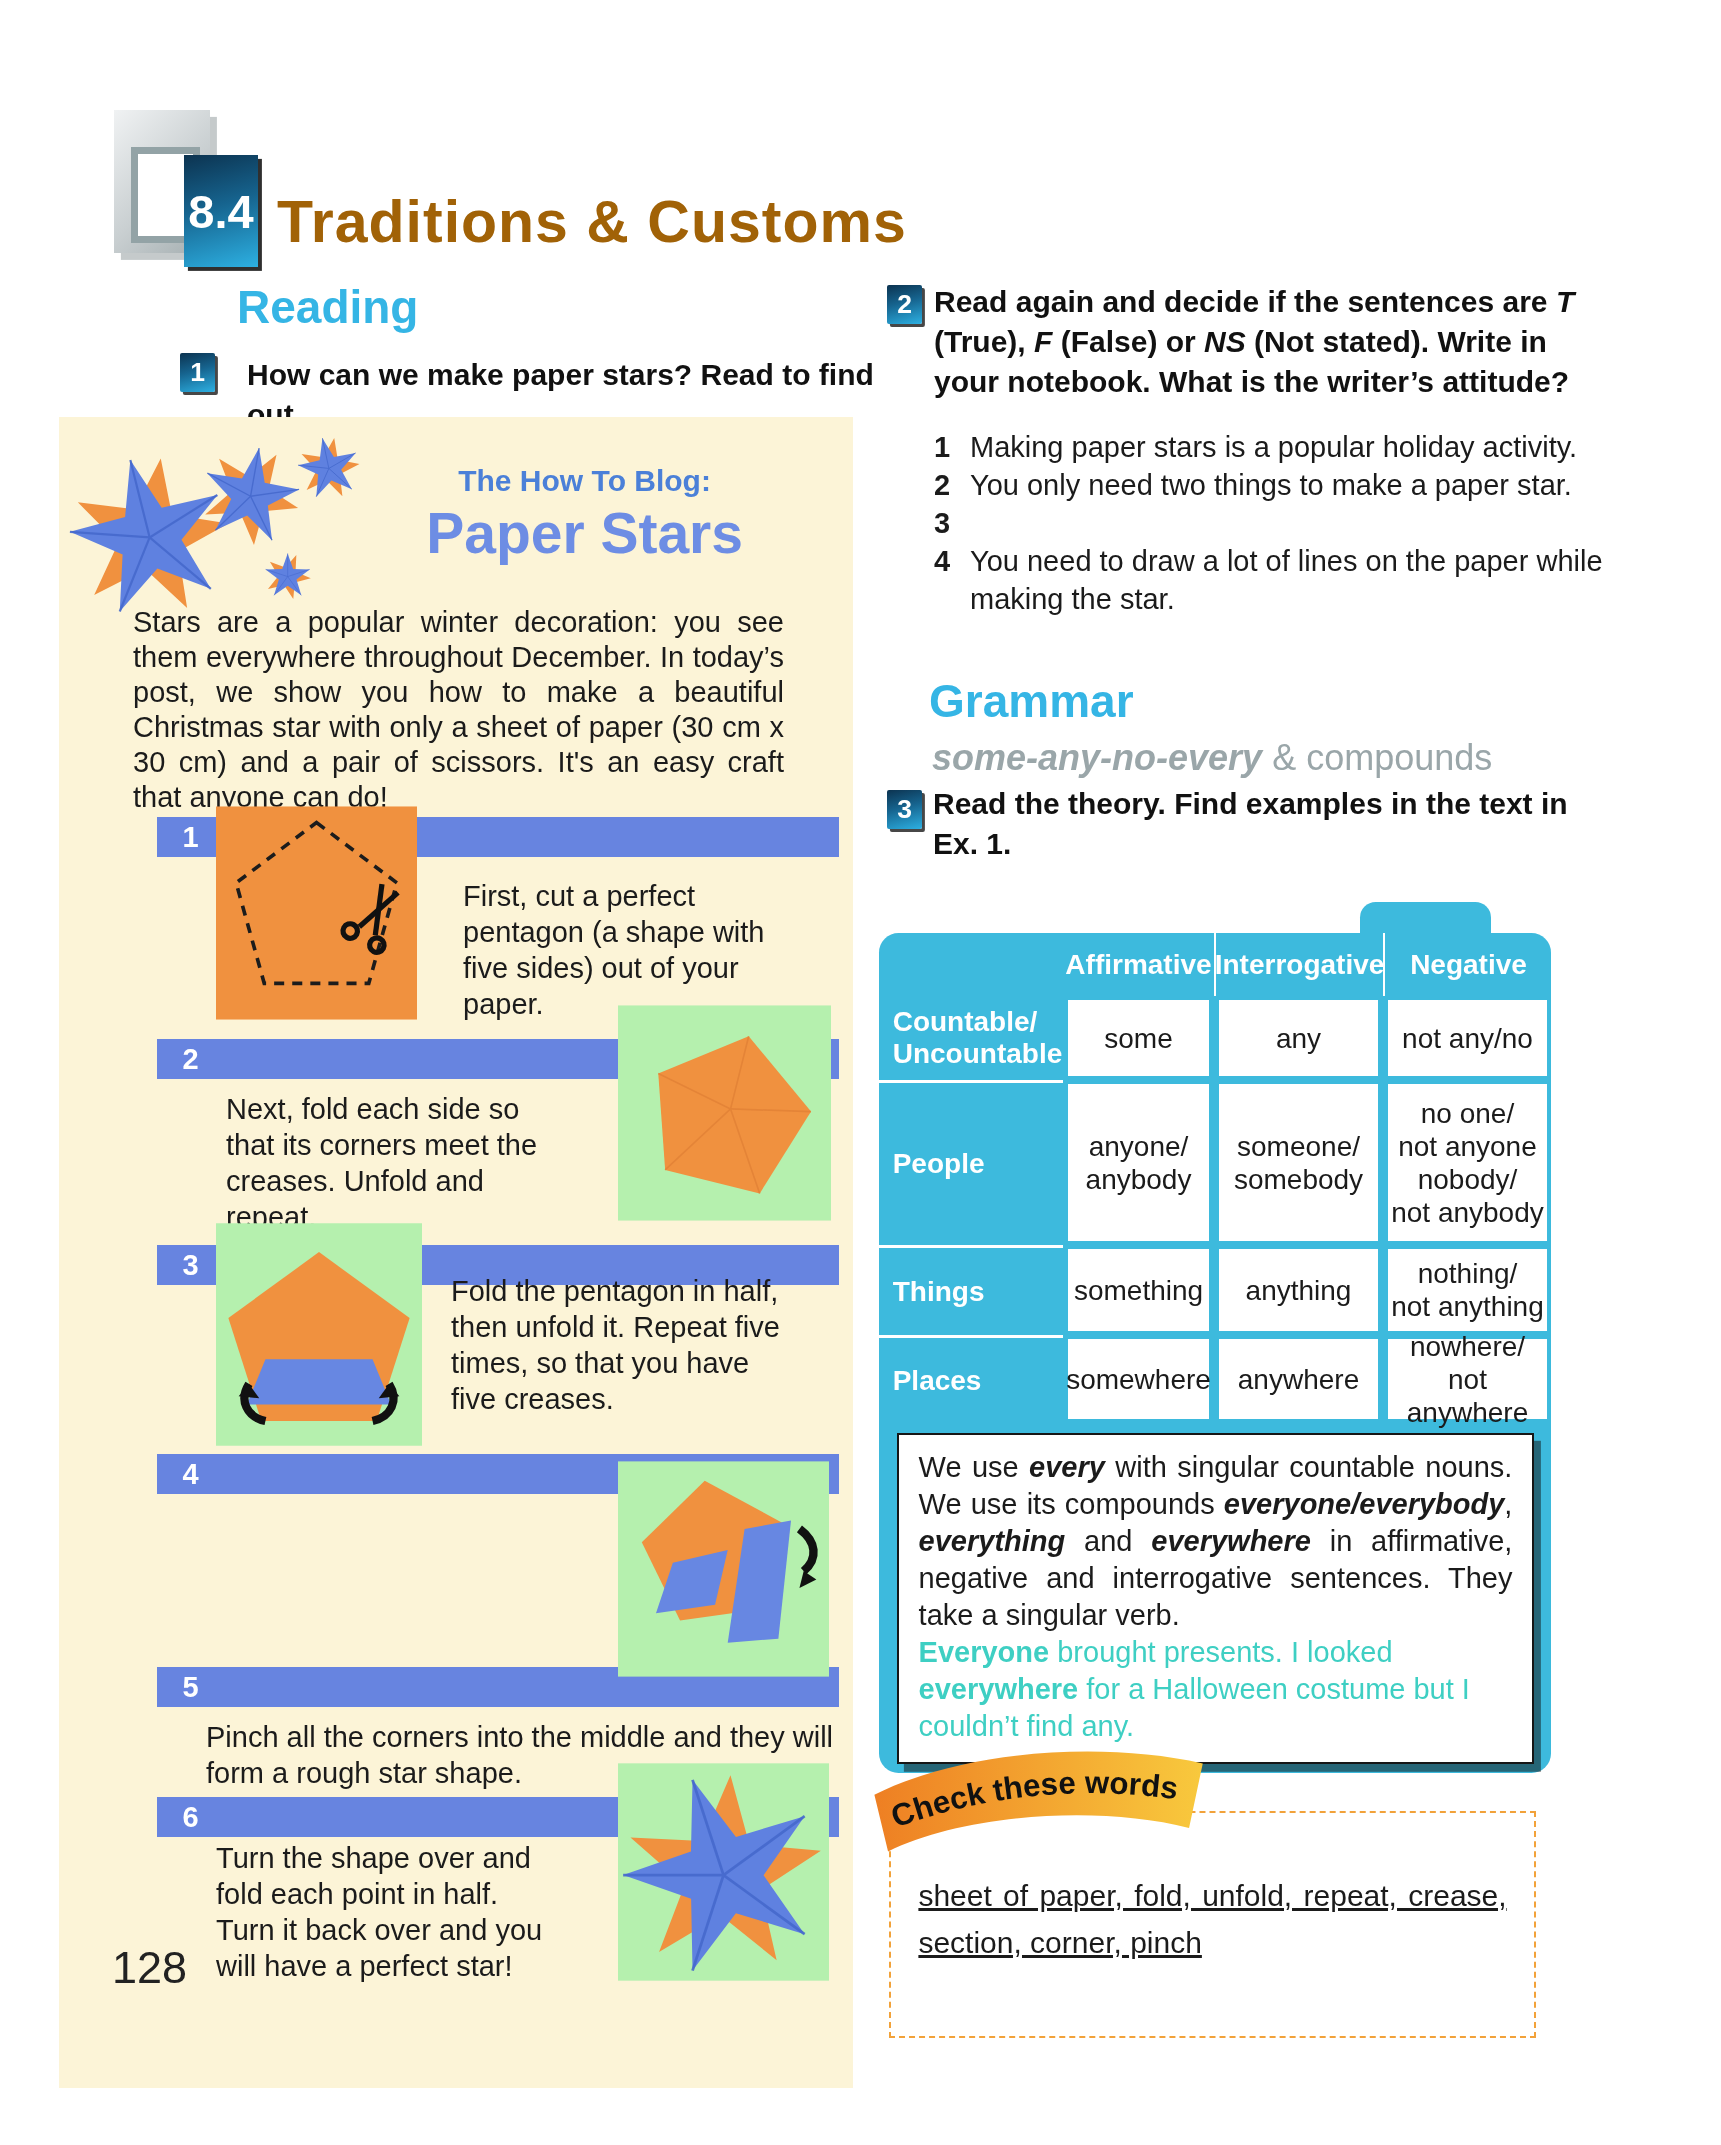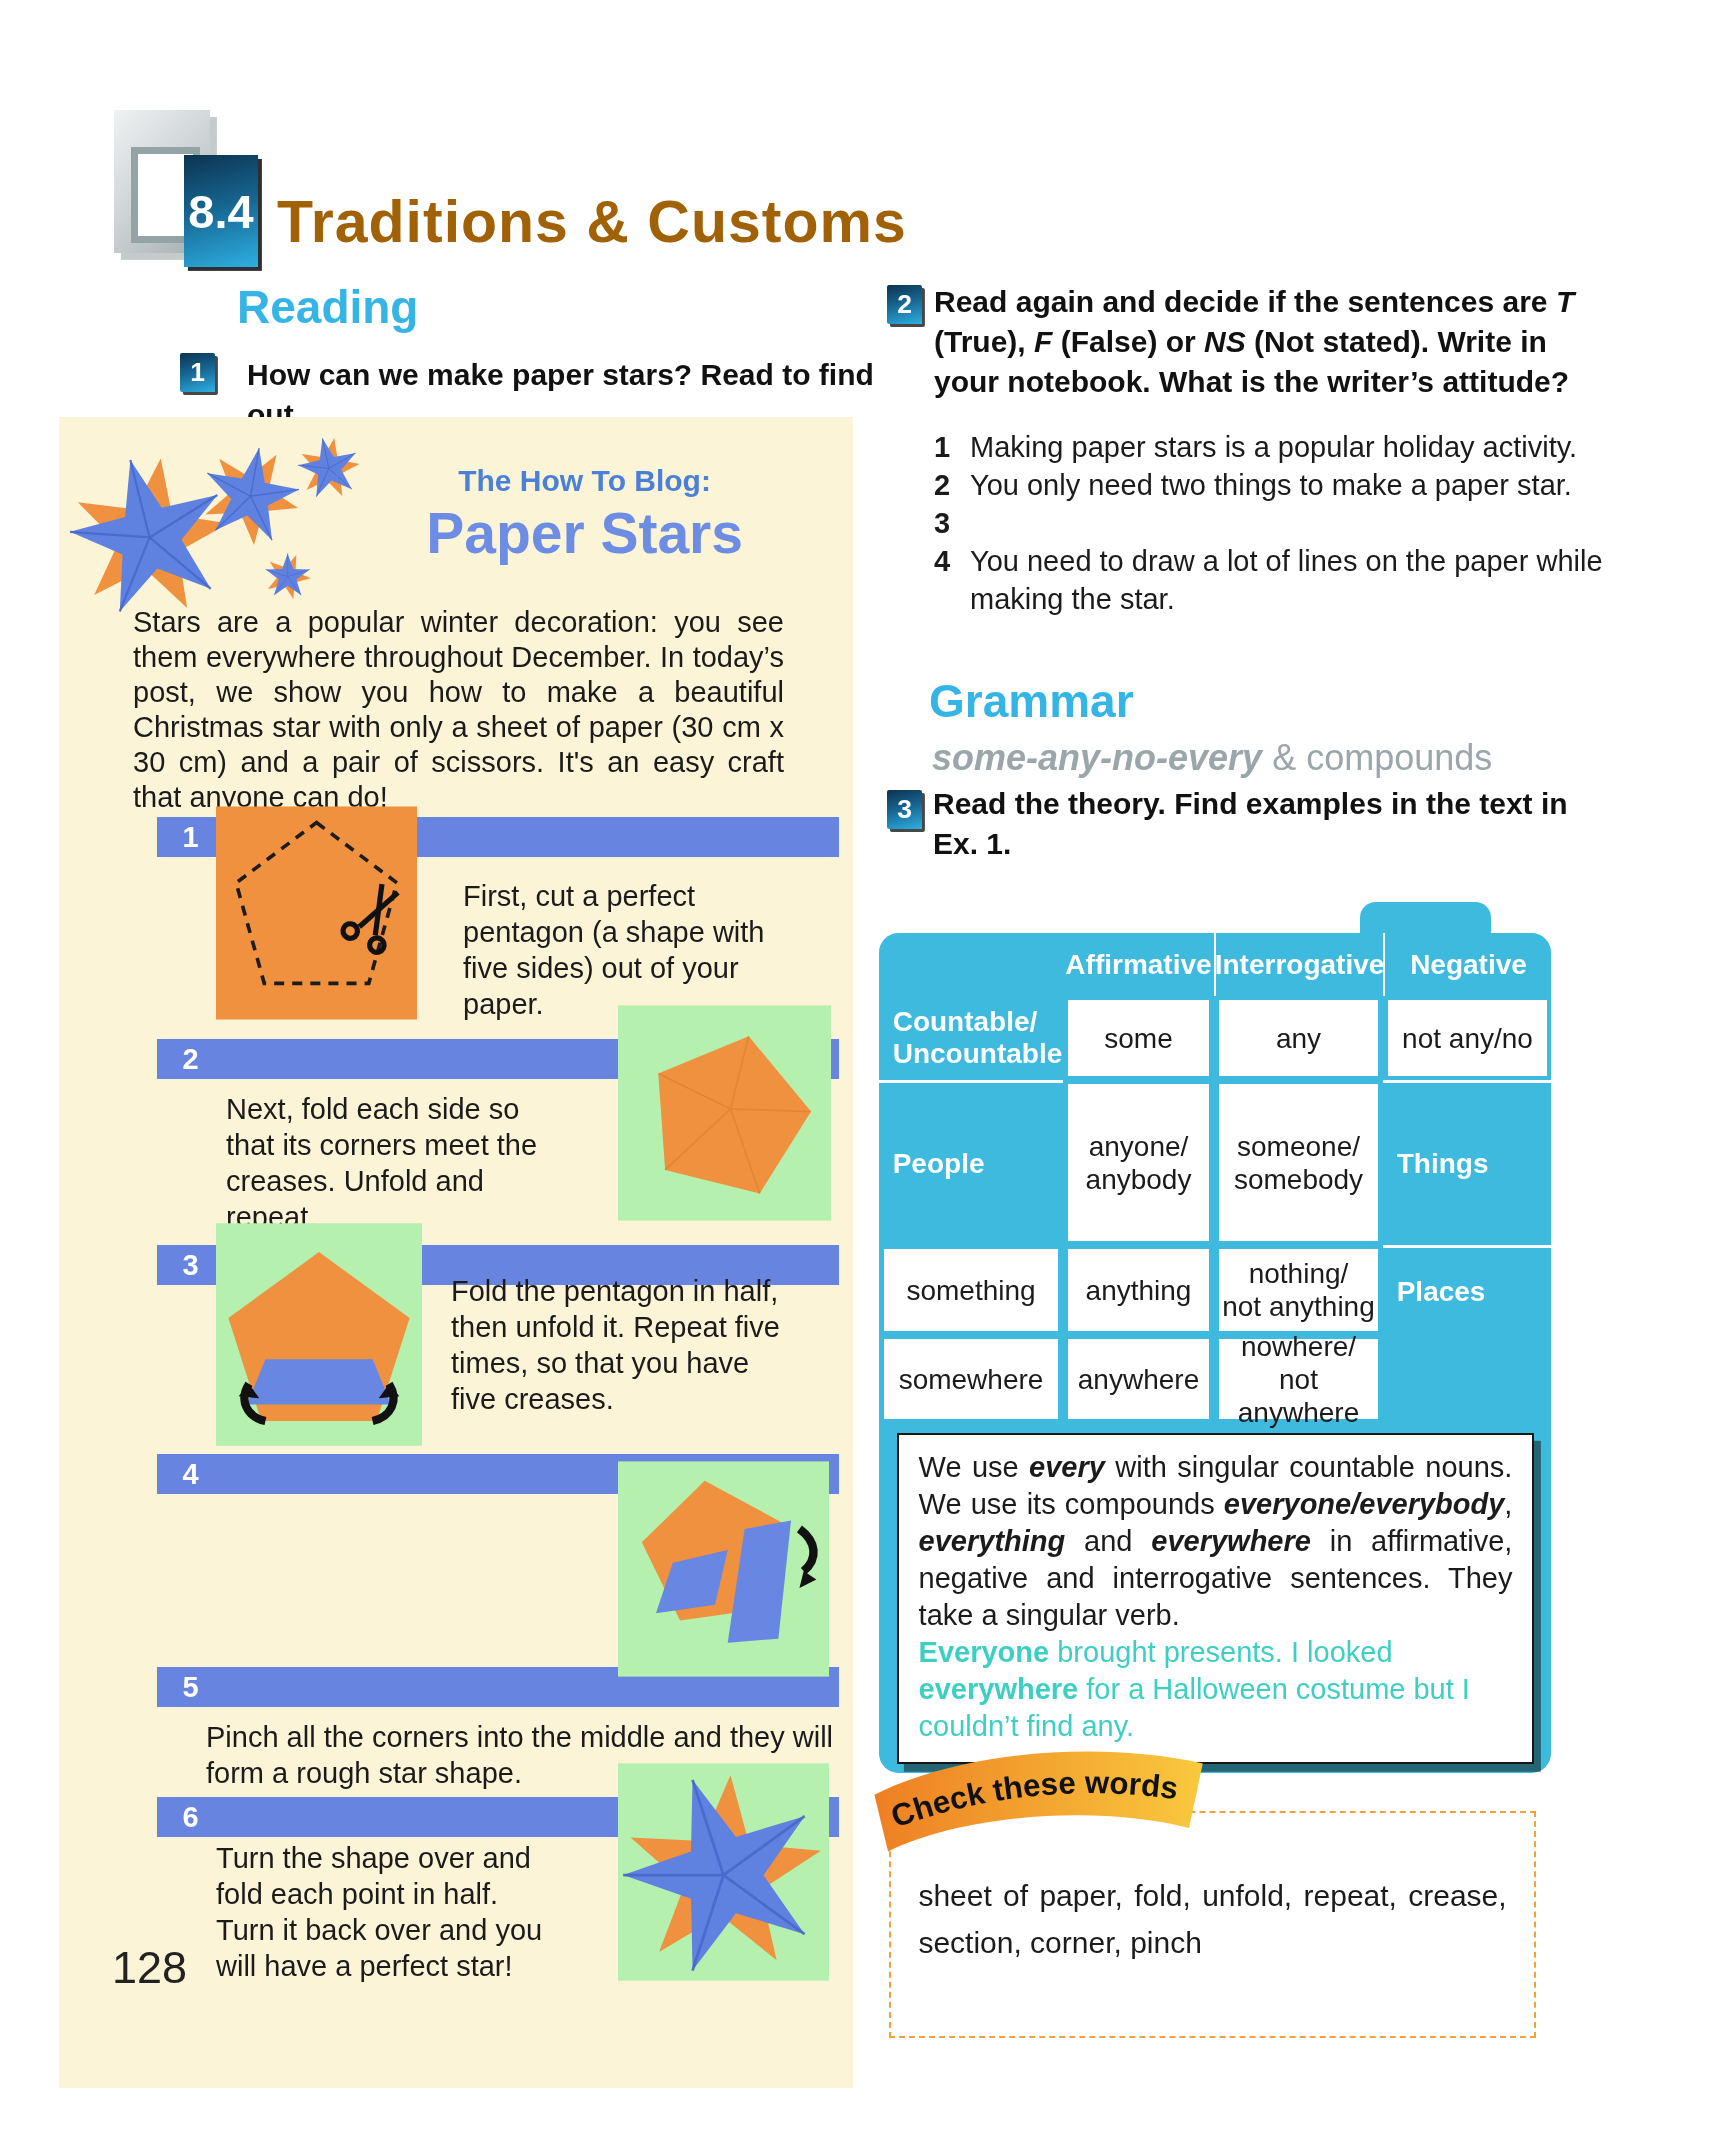--- a/index.html
+++ b/index.html
@@ -60,21 +60,21 @@
     font-size:28px;line-height:33px;text-align:center;white-space:pre-line;}
 
   .theory{position:absolute;left:897px;top:1433px;width:637px;background:#fff;z-index:2;
     border:2.9px solid #161616;box-shadow:6.9px 7.8px 0 rgba(15,15,15,0.5);
     padding:13.7px 19.6px 17.6px 19.6px;box-sizing:border-box;font-size:29px;line-height:37px;text-align:justify;}
   .theory .example{color:#3ecfc3;text-align:left;}
 
   
   .cw-box{position:absolute;left:889px;top:1811px;width:647px;height:227px;background:#fff;
     border:2.9px dashed #f2a23a;box-sizing:border-box;
-    padding:59px 27.4px 0 27.4px;font-size:30px;line-height:47px;text-align:justify;z-index:1;}
+    padding:59px 27.4px 0 27.4px;font-size:30px;line-height:47px;text-align:justify;z-index:1;text-decoration:underline;}
   .cw-banner{position:absolute;left:870px;top:1740px;width:343px;height:129px;z-index:2;}
 
   .hiddefs{position:absolute;width:0;height:0;overflow:hidden;}
 </style>
 </head>
 <body>
 
 <svg class="hiddefs" aria-hidden="true">
   <defs>
     <polygon id="star5" points="50,0 61.8,33.8 97.6,34.5 69,56.2 79.4,90.5 50,70 20.6,90.5 31,56.2 2.4,34.5 38.2,33.8"></polygon>
@@ -250,20 +250,24 @@
 Uncountable</div>
     <div class="cell">some</div>
     <div class="cell">any</div>
     <div class="cell">not any/no</div>
 
     <div class="rlabel sep">People</div>
     <div class="cell">anyone/
 anybody</div>
     <div class="cell">someone/
 somebody</div>
+    <div class="cell">no one/
+not anyone
+nobody/
+not anybody</div>
 
     <div class="rlabel sep">Things</div>
     <div class="cell">something</div>
     <div class="cell">anything</div>
     <div class="cell">nothing/
 not anything</div>
 
     <div class="rlabel sep">Places</div>
     <div class="cell">somewhere</div>
     <div class="cell">anywhere</div>

